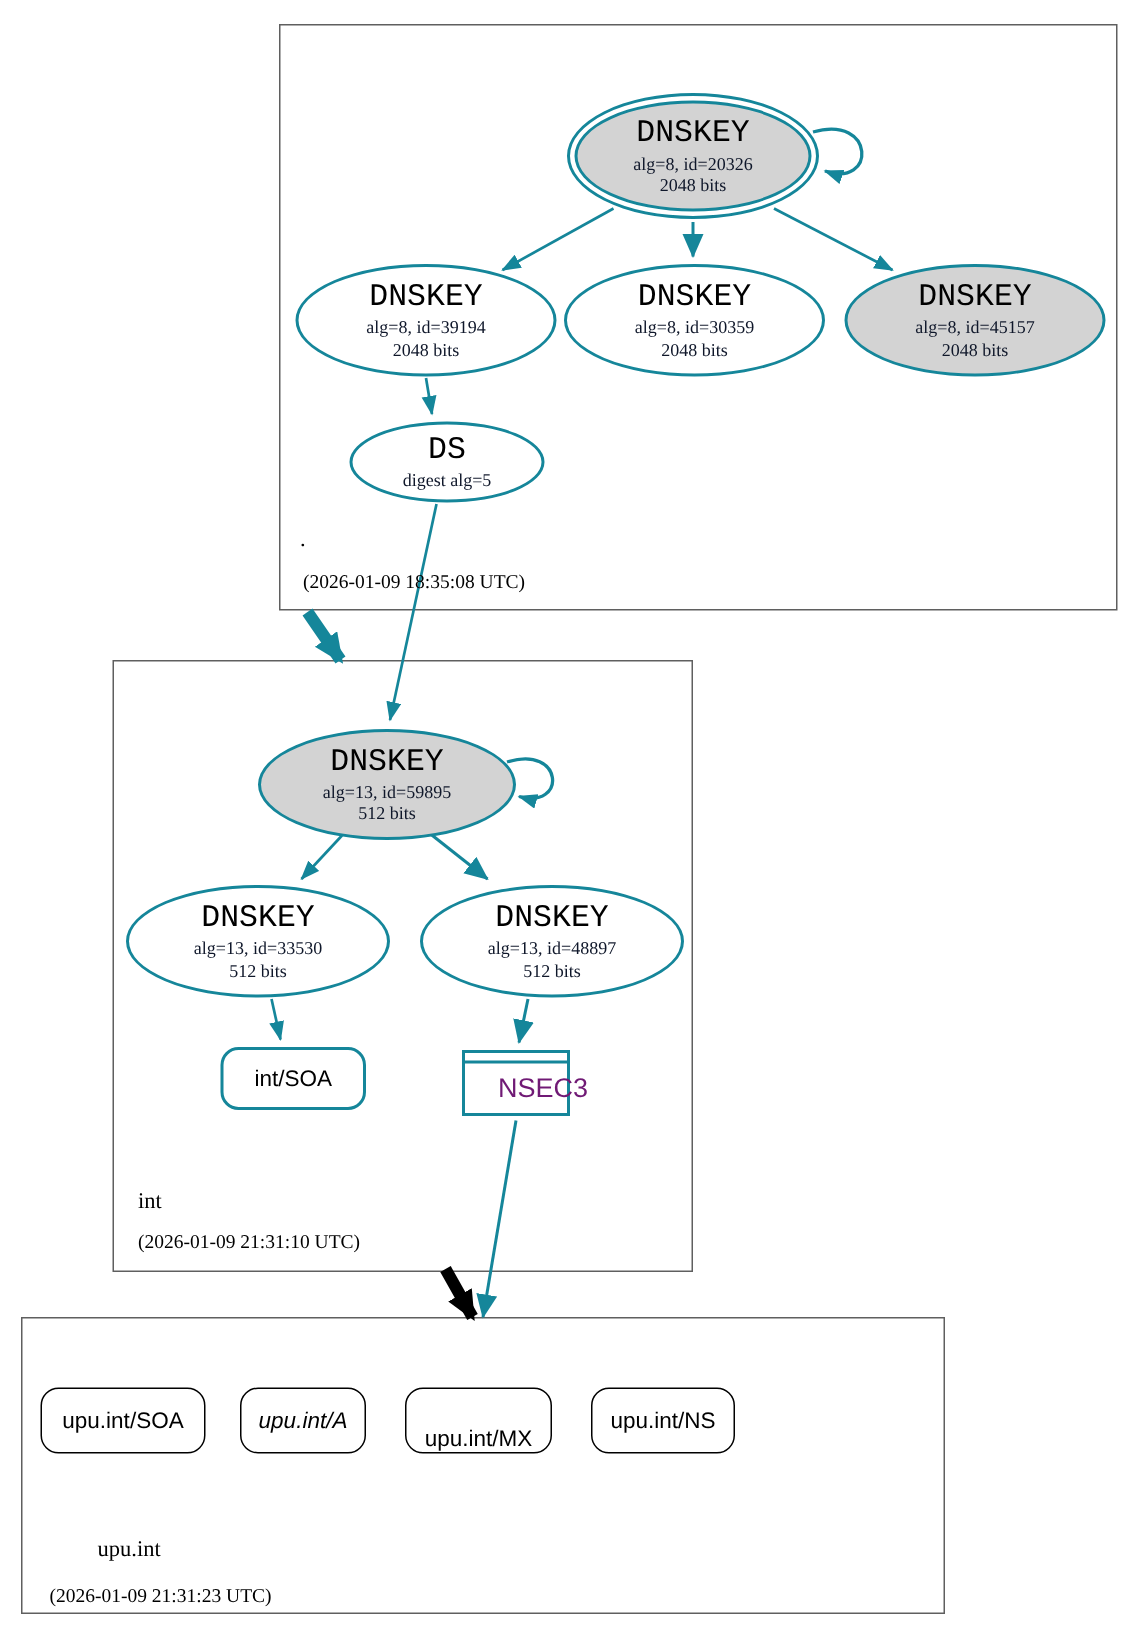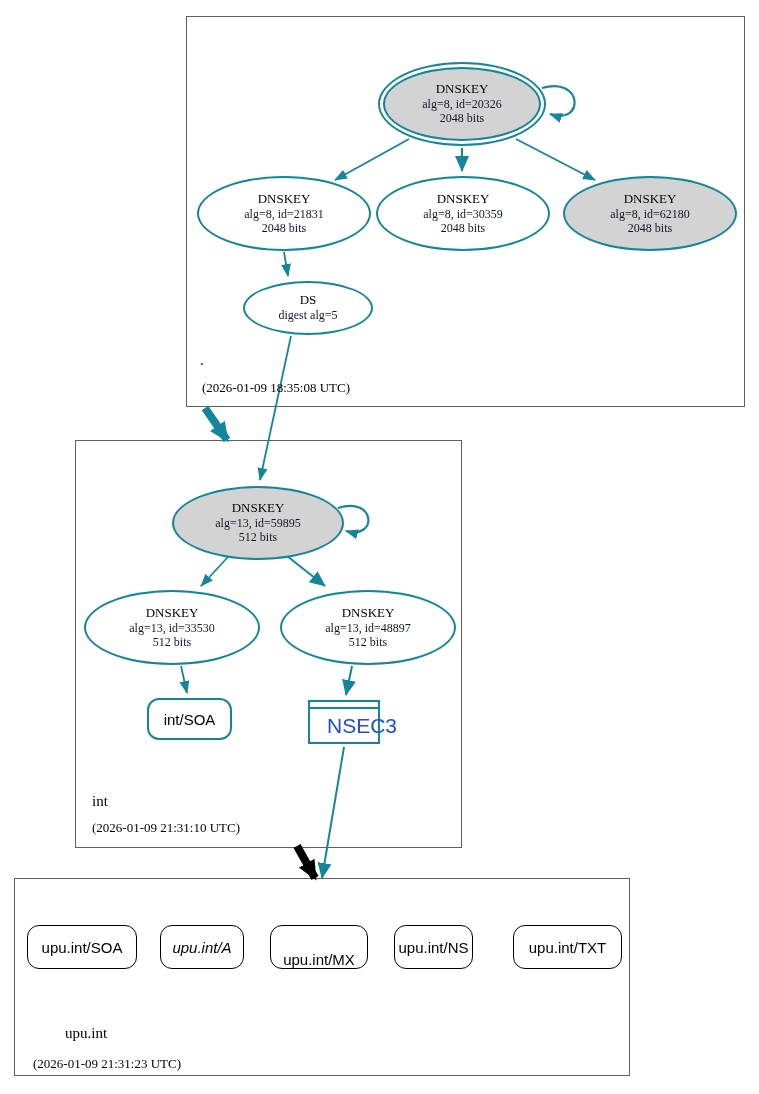--- a/index.html
+++ b/index.html
@@ -11,31 +11,31 @@
   .zone-ts{position:absolute;font-size:13px;color:#000;}
   .ellipse{position:absolute;border:2.2px solid #15869a;border-radius:50%;
            display:flex;flex-direction:column;align-items:center;justify-content:center;
            text-align:center;background:#fff;}
   .ellipse.gray{background:#d3d3d3;}
   .ellipse-outer{position:absolute;border:2.2px solid #15869a;border-radius:50%;
                  padding:3px;background:#fff;}
   .ellipse-inner{width:100%;height:100%;border:2.2px solid #15869a;border-radius:50%;
                  background:#d3d3d3;display:flex;flex-direction:column;align-items:center;
                  justify-content:center;text-align:center;}
-  .node-title{font-family:Liberation Serif, serif;font-size:13px;line-height:1.15;color:#000;}
+  .node-title{font-family:Liberation Mono, monospace;font-size:21px;line-height:1.15;color:#000;}
   .node-detail{font-family:"Liberation Serif",serif;font-size:12px;line-height:1.2;color:#0f172a;}
   .rrset{position:absolute;border-radius:12px;display:flex;align-items:center;justify-content:center;
          font-family:"Liberation Sans",sans-serif;font-size:15px;color:#000;background:#fff;}
   .rrset.teal{border:2.2px solid #15869a;}
   .rrset.black{border:1.7px solid #000;}
   .nsec3{position:absolute;border:2.2px solid #15869a;background:#fff;
          display:flex;flex-direction:column;}
   .nsec3-top{height:7px;border-bottom:2.2px solid #15869a;}
   .nsec3-label{flex:1;display:flex;align-items:center;justify-content:center;
-               font-family:"Liberation Sans",sans-serif;font-size:21px;color:#1d4ed8;margin-left:36px;}
+               font-family:"Liberation Sans",sans-serif;font-size:18px;color:#701a75;margin-left:36px;}
   svg.edges{position:absolute;left:0;top:0;pointer-events:none;}
 </style>
 </head>
 <body>
 
 <div class="stage">
 
   <div class="zone-box" style="left:186px;top:16px;width:559px;height:391px;"></div>
   <div class="zone-box" style="left:75px;top:440px;width:387px;height:408px;"></div>
   <div class="zone-box" style="left:14px;top:878px;width:616px;height:198px;"></div>
@@ -79,37 +79,37 @@
   <div class="ellipse-outer" style="left:378px;top:62px;width:168px;height:84px;">
     <div class="ellipse-inner">
       <div class="node-title">DNSKEY</div>
       <div class="node-detail">alg=8, id=20326</div>
       <div class="node-detail">2048 bits</div>
     </div>
   </div>
 
   <div class="ellipse" style="left:197px;top:176px;width:174px;height:75px;">
     <div class="node-title">DNSKEY</div>
-    <div class="node-detail">alg=8, id=21831</div>
+    <div class="node-detail">alg=8, id=39194</div>
     <div class="node-detail">2048 bits</div>
   </div>
 
   <div class="ellipse" style="left:376px;top:176px;width:174px;height:75px;">
     <div class="node-title">DNSKEY</div>
     <div class="node-detail">alg=8, id=30359</div>
     <div class="node-detail">2048 bits</div>
   </div>
 
   <div class="ellipse gray" style="left:563px;top:176px;width:174px;height:75px;">
     <div class="node-title">DNSKEY</div>
-    <div class="node-detail">alg=8, id=62180</div>
+    <div class="node-detail">alg=8, id=45157</div>
     <div class="node-detail">2048 bits</div>
   </div>
 
-  <div class="ellipse" style="left:243px;top:281px;width:130px;height:54px;align-items:center;">
+  <div class="ellipse" style="left:233px;top:281px;width:130px;height:54px;align-items:center;">
     <div class="node-title">DS</div>
     <div class="node-detail">digest alg=5</div>
   </div>
 
   <div class="zone-label" style="left:200px;top:352px;">.</div>
   <div class="zone-ts" style="left:202px;top:380px;">(2026-01-09 18:35:08 UTC)</div>
 
   <div class="ellipse gray" style="left:172px;top:486px;width:172px;height:74px;">
     <div class="node-title">DNSKEY</div>
     <div class="node-detail">alg=13, id=59895</div>
@@ -121,44 +121,41 @@
     <div class="node-detail">alg=13, id=33530</div>
     <div class="node-detail">512 bits</div>
   </div>
 
   <div class="ellipse" style="left:280px;top:590px;width:176px;height:75px;">
     <div class="node-title">DNSKEY</div>
     <div class="node-detail">alg=13, id=48897</div>
     <div class="node-detail">512 bits</div>
   </div>
 
-  <div class="rrset teal" style="left:147px;top:698px;width:85px;height:42px;">
+  <div class="rrset teal" style="left:147px;top:698px;width:97px;height:42px;">
     <span>int/SOA</span>
   </div>
 
   <div class="nsec3" style="left:308px;top:700px;width:72px;height:44px;">
     <div class="nsec3-top"></div>
     <div class="nsec3-label">NSEC3</div>
   </div>
 
   <div class="zone-label" style="left:92px;top:793px;">int</div>
   <div class="zone-ts" style="left:92px;top:820px;">(2026-01-09 21:31:10 UTC)</div>
 
   <div class="rrset black" style="left:27px;top:925px;width:110px;height:44px;">
     <span>upu.int/SOA</span>
   </div>
   <div class="rrset black" style="left:160px;top:925px;width:84px;height:44px;font-style:italic;">
     <span>upu.int/A</span>
   </div>
   <div class="rrset black" style="left:270px;top:925px;width:98px;height:44px;align-items:flex-end;">
     <span>upu.int/MX</span>
   </div>
-  <div class="rrset black" style="left:394px;top:925px;width:79px;height:44px;">
+  <div class="rrset black" style="left:394px;top:925px;width:96px;height:44px;">
     <span>upu.int/NS</span>
-  </div>
-  <div class="rrset black" style="left:513px;top:925px;width:109px;height:44px;">
-    <span>upu.int/TXT</span>
   </div>
 
   <div class="zone-label" style="left:33px;top:1025px;margin-left:32px;">upu.int</div>
   <div class="zone-ts" style="left:33px;top:1056px;">(2026-01-09 21:31:23 UTC)</div>
 
 </div>
 
 </body></html>

